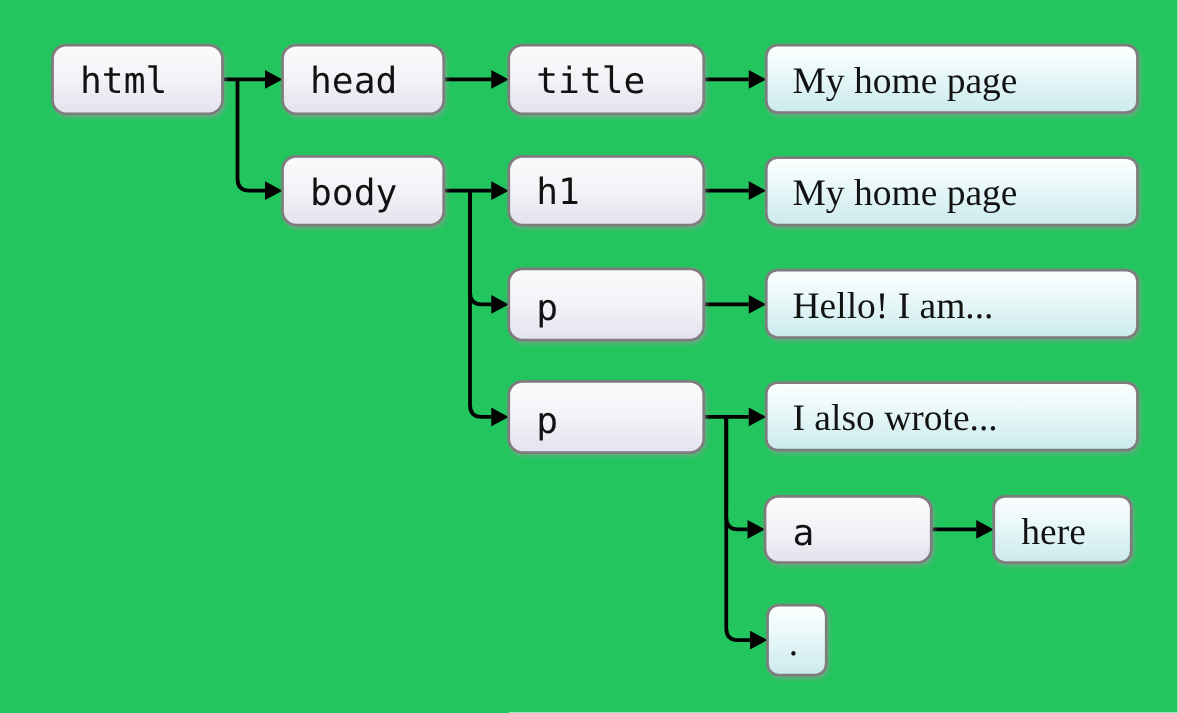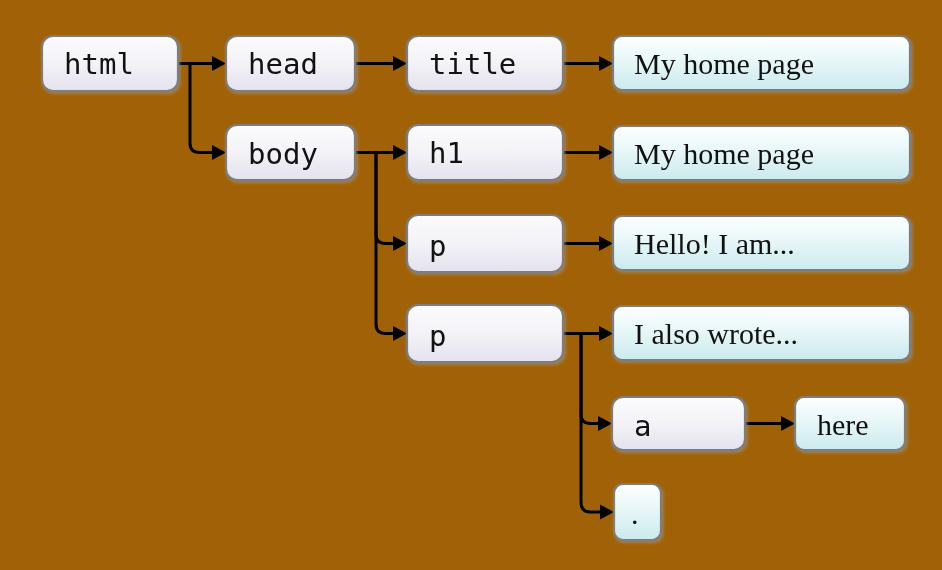--- a/index.html
+++ b/index.html
@@ -10,21 +10,21 @@
   body {
     width: 942px;
     height: 570px;
     overflow: hidden;
     font-family: "Liberation Sans", sans-serif;
   }
   #diagram-root {
     position: relative;
     width: 942px;
     height: 570px;
-    background: #a16207;
+    background: #22c55e;
   }
   svg.dom-tree {
     display: block;
     width: 942px;
     height: 570px;
   }
   .node-label-mono {
     font-family: "DejaVu Sans Mono", "Liberation Mono", monospace;
     font-size: 29px;
     fill: #121212;

